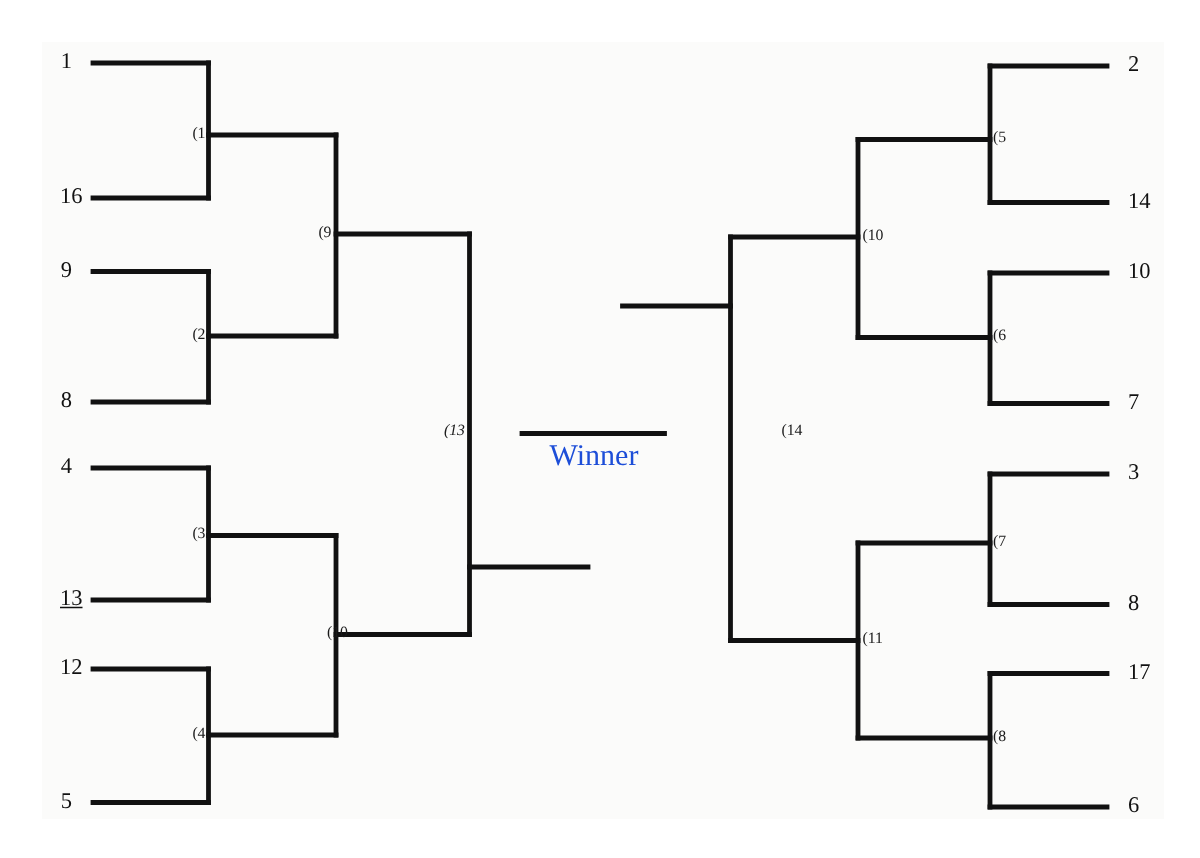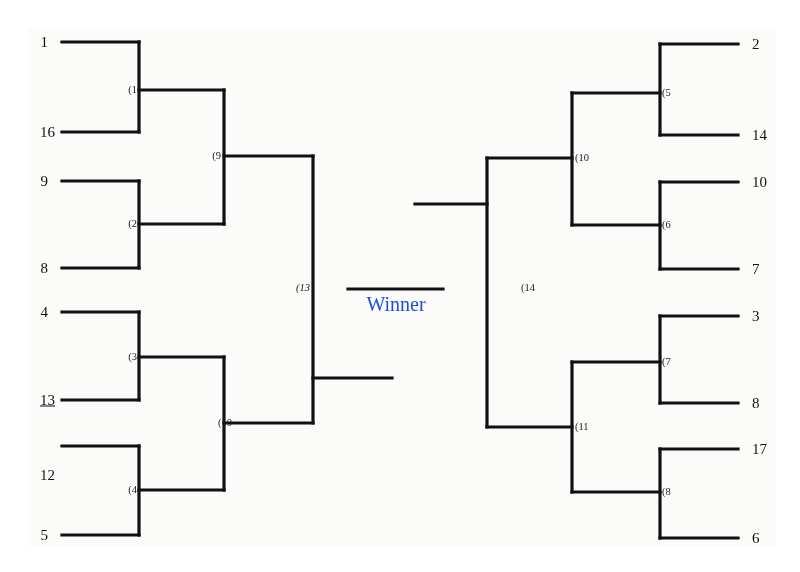--- a/index.html
+++ b/index.html
@@ -143,21 +143,21 @@
       </g>
   </svg>
 
   <div id="seed-labels-left">
       <div class="seed-label left" style="left: 48px; top: 42px;">1</div>
       <div class="seed-label left" style="left: 55px; top: 132px;">16</div>
       <div class="seed-label left" style="left: 48px; top: 181px;">9</div>
       <div class="seed-label left" style="left: 48px; top: 268px;">8</div>
       <div class="seed-label left" style="left: 48px; top: 312px;">4</div>
       <div class="seed-label left" style="left: 55px; top: 400px; text-decoration: underline;">13</div>
-      <div class="seed-label left" style="left: 55px; top: 446px; margin-top: 29px;">12</div>
+      <div class="seed-label left" style="left: 55px; top: 446px;">12</div>
       <div class="seed-label left" style="left: 48px; top: 535px;">5</div>
     </div>
   <div id="seed-labels-right">
       <div class="seed-label right" style="left: 752px; top: 44px;">2</div>
       <div class="seed-label right" style="left: 752px; top: 135px;">14</div>
       <div class="seed-label right" style="left: 752px; top: 182px;">10</div>
       <div class="seed-label right" style="left: 752px; top: 269px;">7</div>
       <div class="seed-label right" style="left: 752px; top: 316px;">3</div>
       <div class="seed-label right" style="left: 752px; top: 403px;">8</div>
       <div class="seed-label right" style="left: 752px; top: 449px;">17</div>

